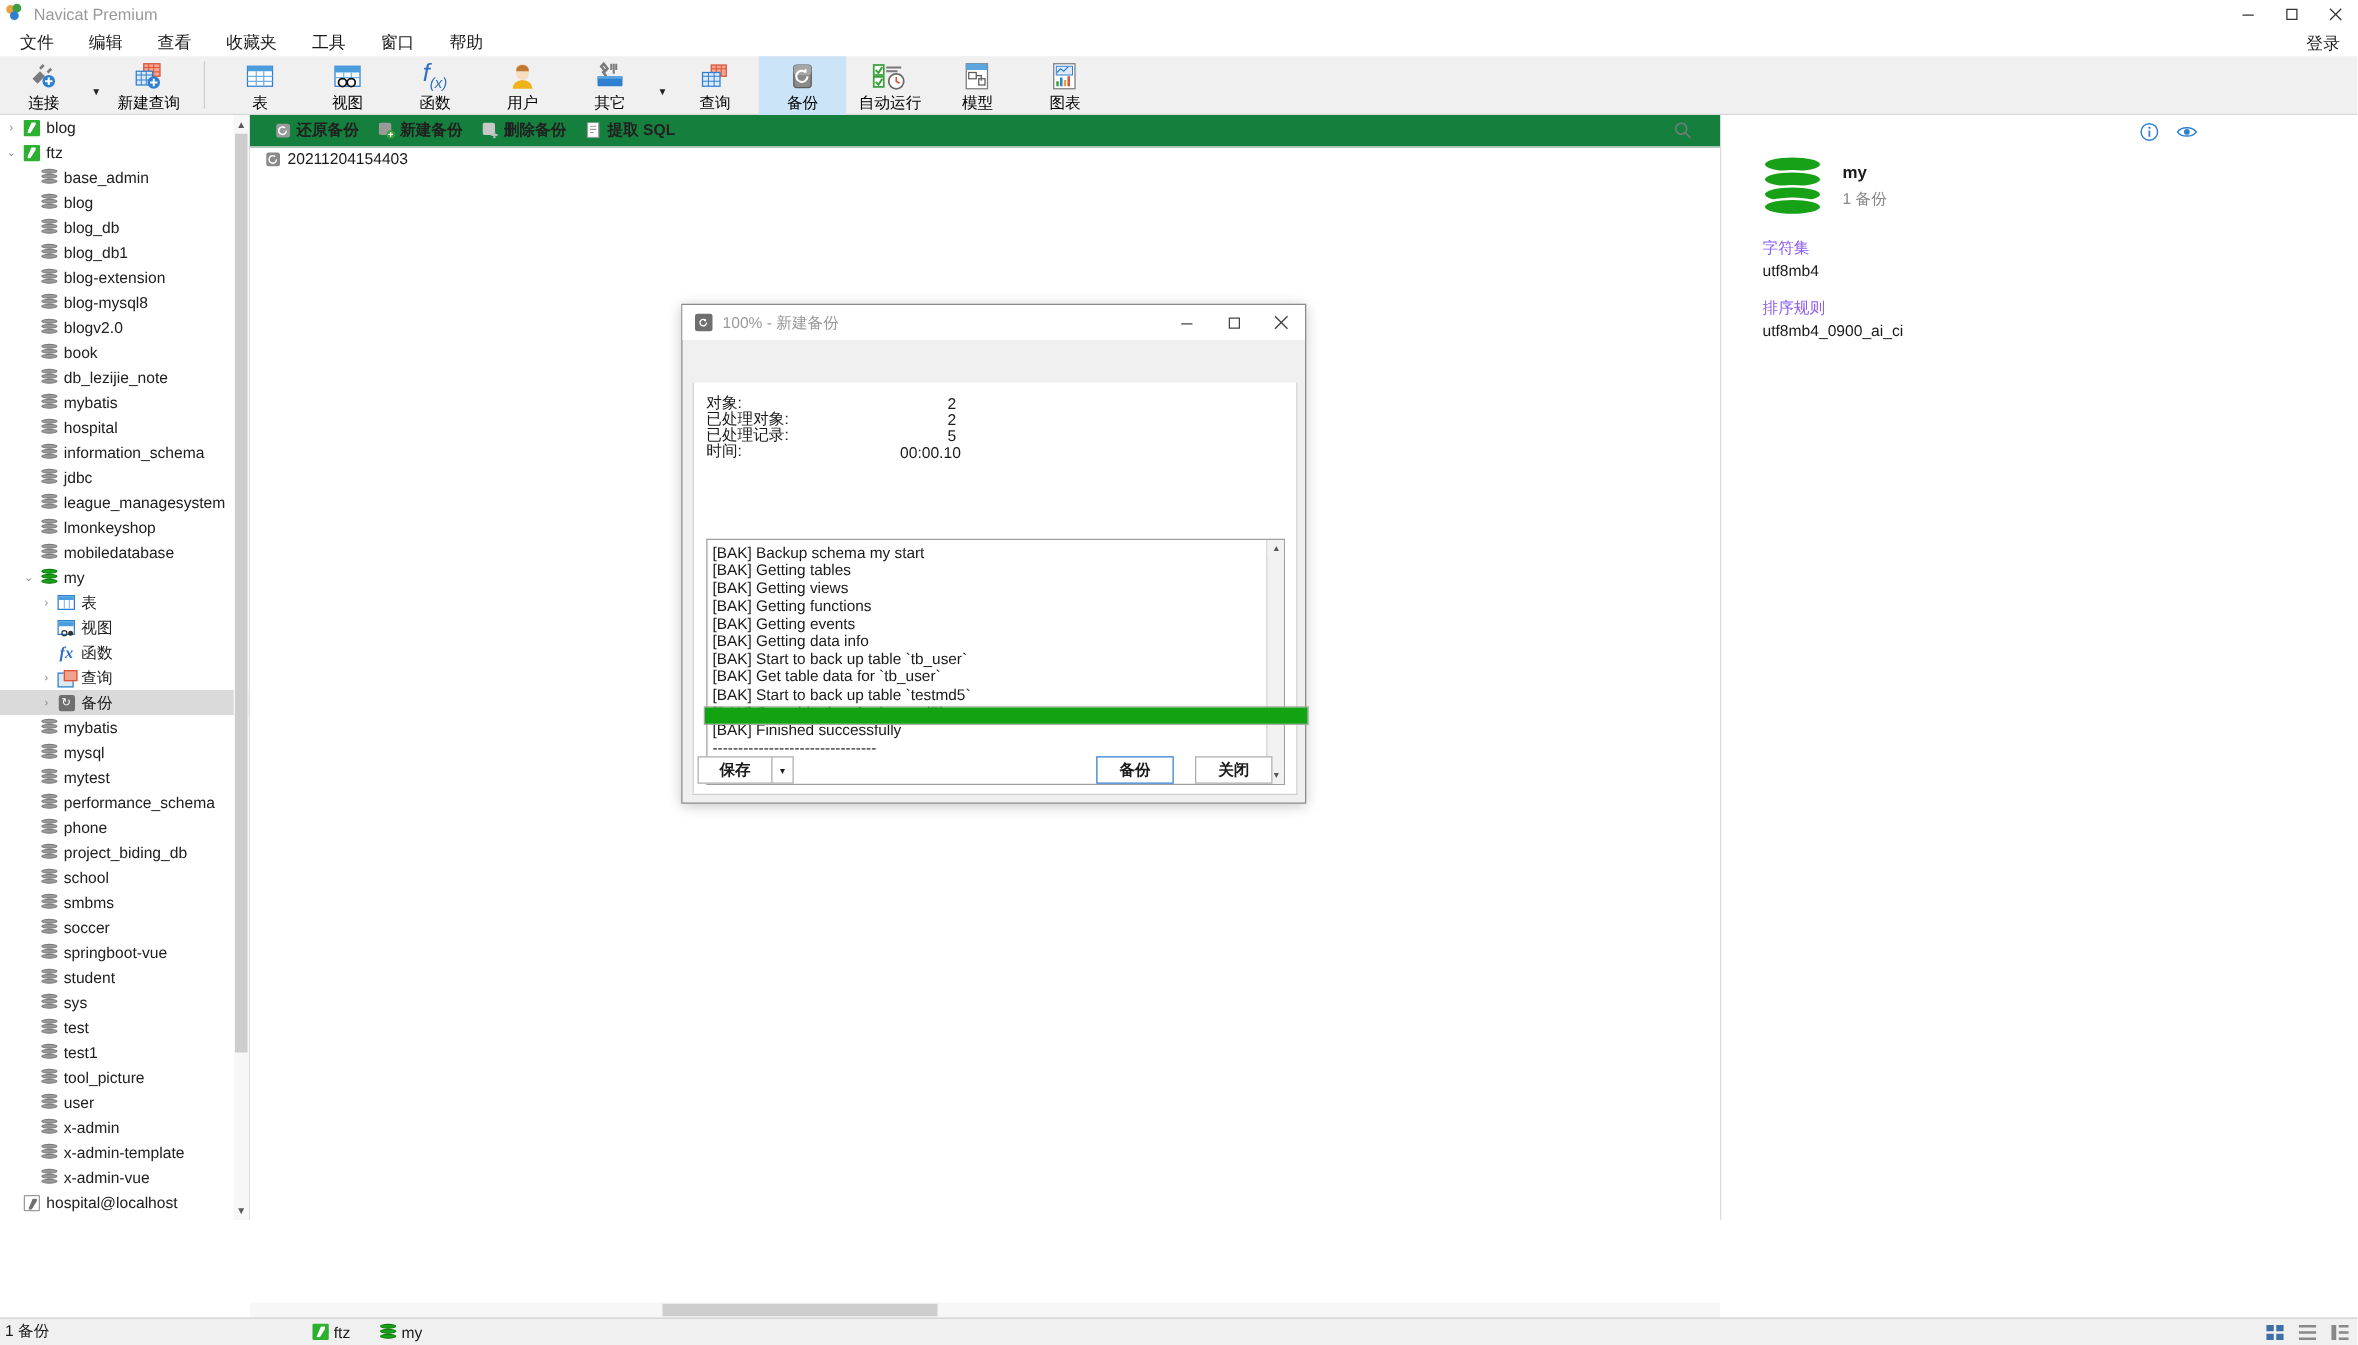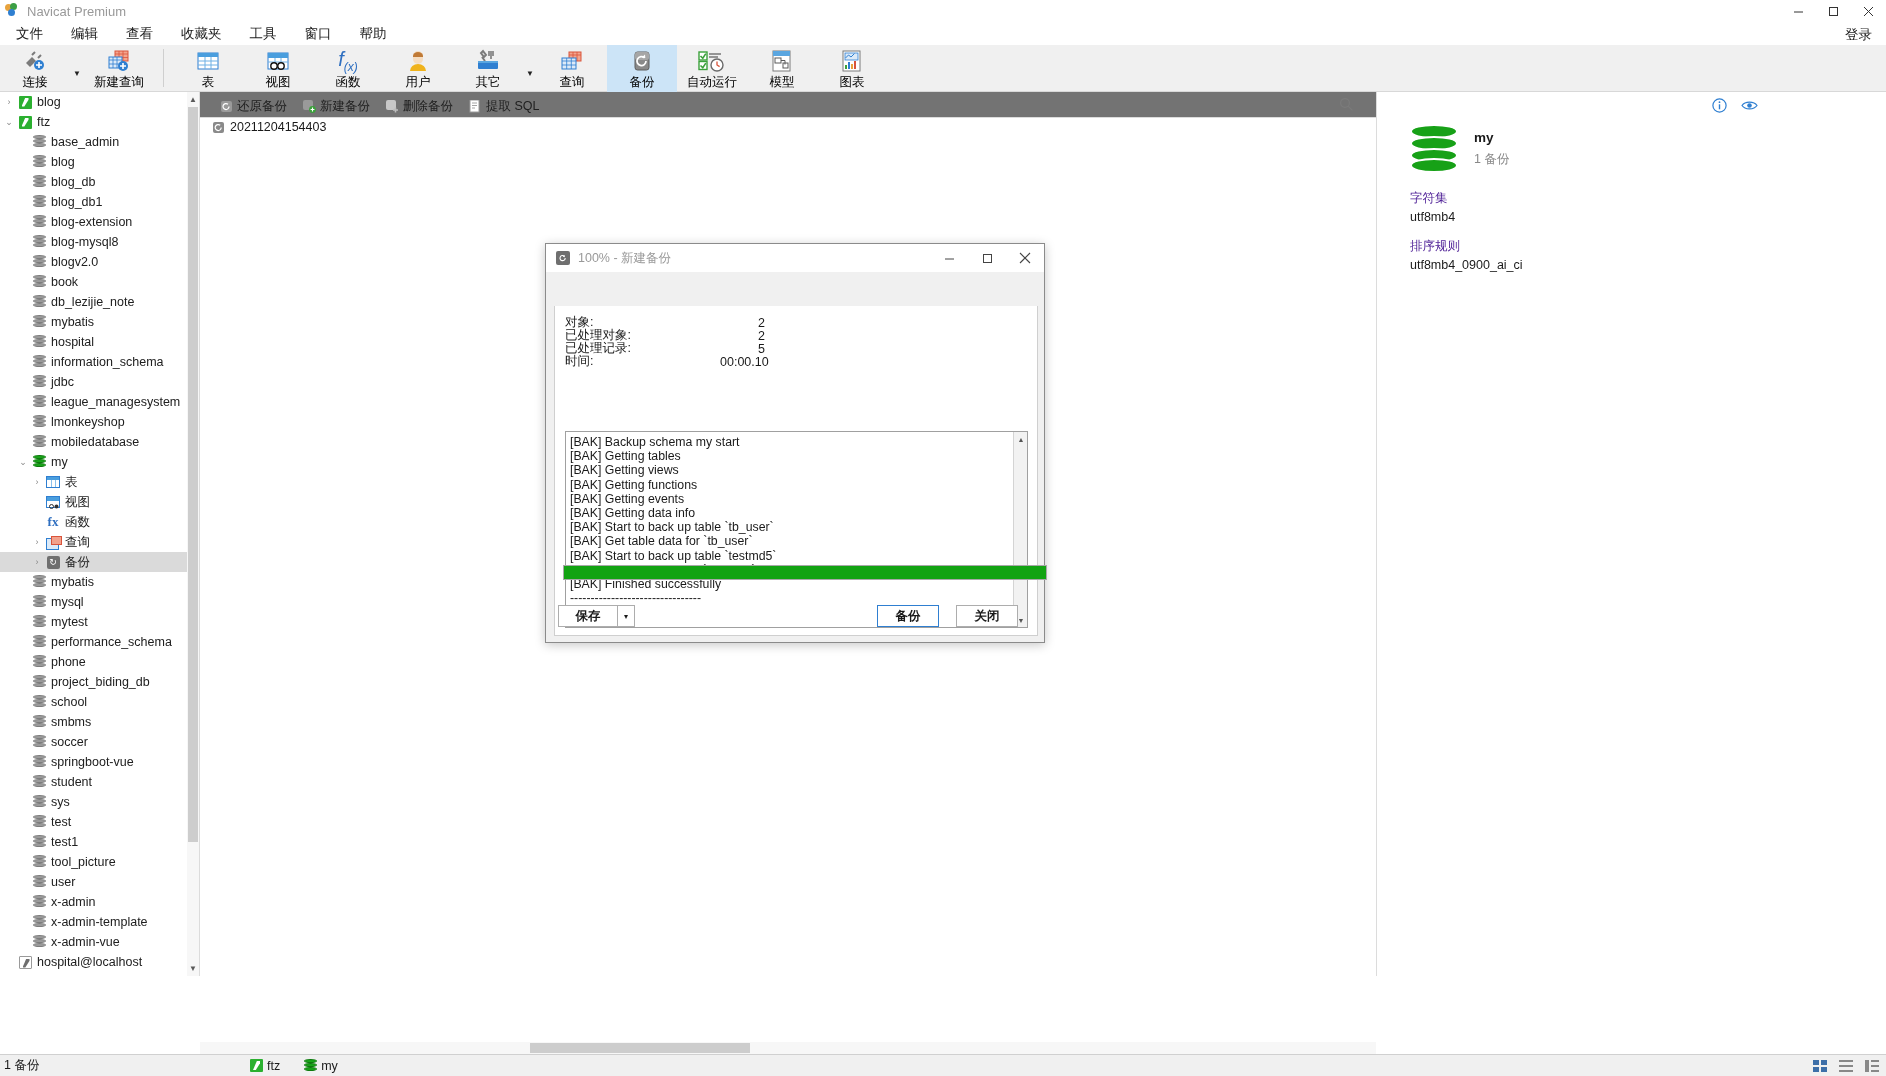--- a/index.html
+++ b/index.html
@@ -104,41 +104,41 @@
     content:""; position:absolute; left:4px; top:3px; width:1px; bottom:0; background:#8cc1ec;
     box-shadow: 4px 0 0 #8cc1ec, 0 -4px 0 0 transparent;
   }
   .view-ico { width:14px; height:12px; border:1px solid #2f7fd1; background:#fff; position:relative; }
   .view-ico:before { content:""; position:absolute; left:0; top:0; right:0; height:4px; background:#4a9ede; }
   .view-ico:after {
     content:""; position:absolute; left:2px; top:7px; width:3px; height:3px;
     border:1px solid #333; border-radius:50%;
     box-shadow: 5px 0 0 -0.5px #333;
   }
-  .fx-ico { font-family:"Liberation Serif", serif; color:#2f6fc0; font-size:13px; font-weight:bold; }
+  .fx-ico { font-family:"Liberation Serif", serif; font-style:italic; color:#2f6fc0; font-size:13px; font-weight:bold; }
   .query-ico { width:14px; height:12px; position:relative; }
   .query-ico:before { content:""; position:absolute; left:0; top:2px; width:11px; height:10px; border:1px solid #2f7fd1; background:#dceaf8; }
   .query-ico:after { content:""; position:absolute; left:5px; top:0; width:9px; height:7px; border:1px solid #d9543b; background:#f2a18c; }
   .backup-ico { width:13px; height:13px; background:#6f6f6f; border-radius:2px; position:relative; color:#fff;
                 font-size:9px; display:flex; align-items:center; justify-content:center; }
 
   .sb-scroll { position:absolute; right:0; top:0; width:12px; height:884px; background:#f7f7f7; }
   .sb-thumb { position:absolute; right:1px; top:15px; width:10px; height:735px; background:#cdcdcd; }
   .sb-arrow { position:absolute; right:0; width:12px; height:15px; display:flex; align-items:center;
               justify-content:center; color:#5a5a5a; font-size:8px; background:#f7f7f7; }
 
   
   .main { position:absolute; left:200px; top:92px; width:1176px; height:884px; background:#fff; }
   .obj-tabbar { height:24px; background:#f0f0f0; display:flex; align-items:flex-end;
                 border-bottom:1px solid #d0d0d0; }
   .obj-tab { height:24px; padding:0 18px; background:#ffffff; border:1px solid #d0d0d0;
              border-bottom:1px solid #ffffff; display:flex; align-items:center;
              font-size:12.5px; margin-left:13px; }
-  .obj-toolbar { height:26px; background:#737373; display:flex; align-items:flex-end;
-                 border-bottom:1px solid #dcdcdc; position:relative; padding-left:12px; }
+  .obj-toolbar { height:26px; background:#15803d; display:flex; align-items:center;
+                 border-bottom:1px solid #dcdcdc; position:relative; padding-left:12px;font-weight:bold; }
   .obj-btn { display:flex; align-items:center; gap:4px; font-size:12.5px; color:#202020;
              padding:0 8px; height:22px; }
   .obj-btn .mini { width:13px; height:13px; position:relative; }
   .search-mini { position:absolute; right:22px; top:5px; width:15px; height:15px; }
   .obj-list { padding-top:0; }
   .obj-item { height:18px; display:flex; align-items:center; padding-left:12px; font-size:12.5px; gap:5px; }
 
   
   .rightpanel { position:absolute; left:1376px; top:92px; width:510px; height:884px;
                 background:#ffffff; border-left:1px solid #dcdcdc; }
@@ -147,21 +147,21 @@
   .big-db { width:48px; height:50px; position:relative; }
   .big-db i { position:absolute; left:0; width:48px; height:15px; border-radius:50%/50%;
               background:#17a117; border:2px solid #ffffff; }
   .big-db i:nth-child(1){ top:0; }
   .big-db i:nth-child(2){ top:12px; }
   .big-db i:nth-child(3){ top:24px; }
   .big-db i:nth-child(4){ top:34px; }
   .rp-name { font-size:13.5px; font-weight:bold; color:#1a1a1a; }
   .rp-sub { font-size:12.5px; color:#888888; margin-top:6px; }
   .rp-field { position:absolute; left:33px; font-size:12.5px; }
-  .rp-key { color:#4c1d95; }
+  .rp-key { color:#8b5cf6; }
   .rp-val { color:#1a1a1a; margin-top:3px; }
 
   
   .statusbar { position:absolute; left:0; bottom:0; width:1886px; height:22px;
                background:#f0f0f0; border-top:1px solid #d0d0d0; display:flex;
                align-items:center; font-size:12.5px; }
   .sbar-left { padding-left:4px; width:250px; }
   .sbar-mid { display:flex; align-items:center; gap:6px; }
   .sbar-chip { display:flex; align-items:center; gap:4px; }
   .sbar-right { position:absolute; right:6px; display:flex; align-items:center; gap:10px; }

